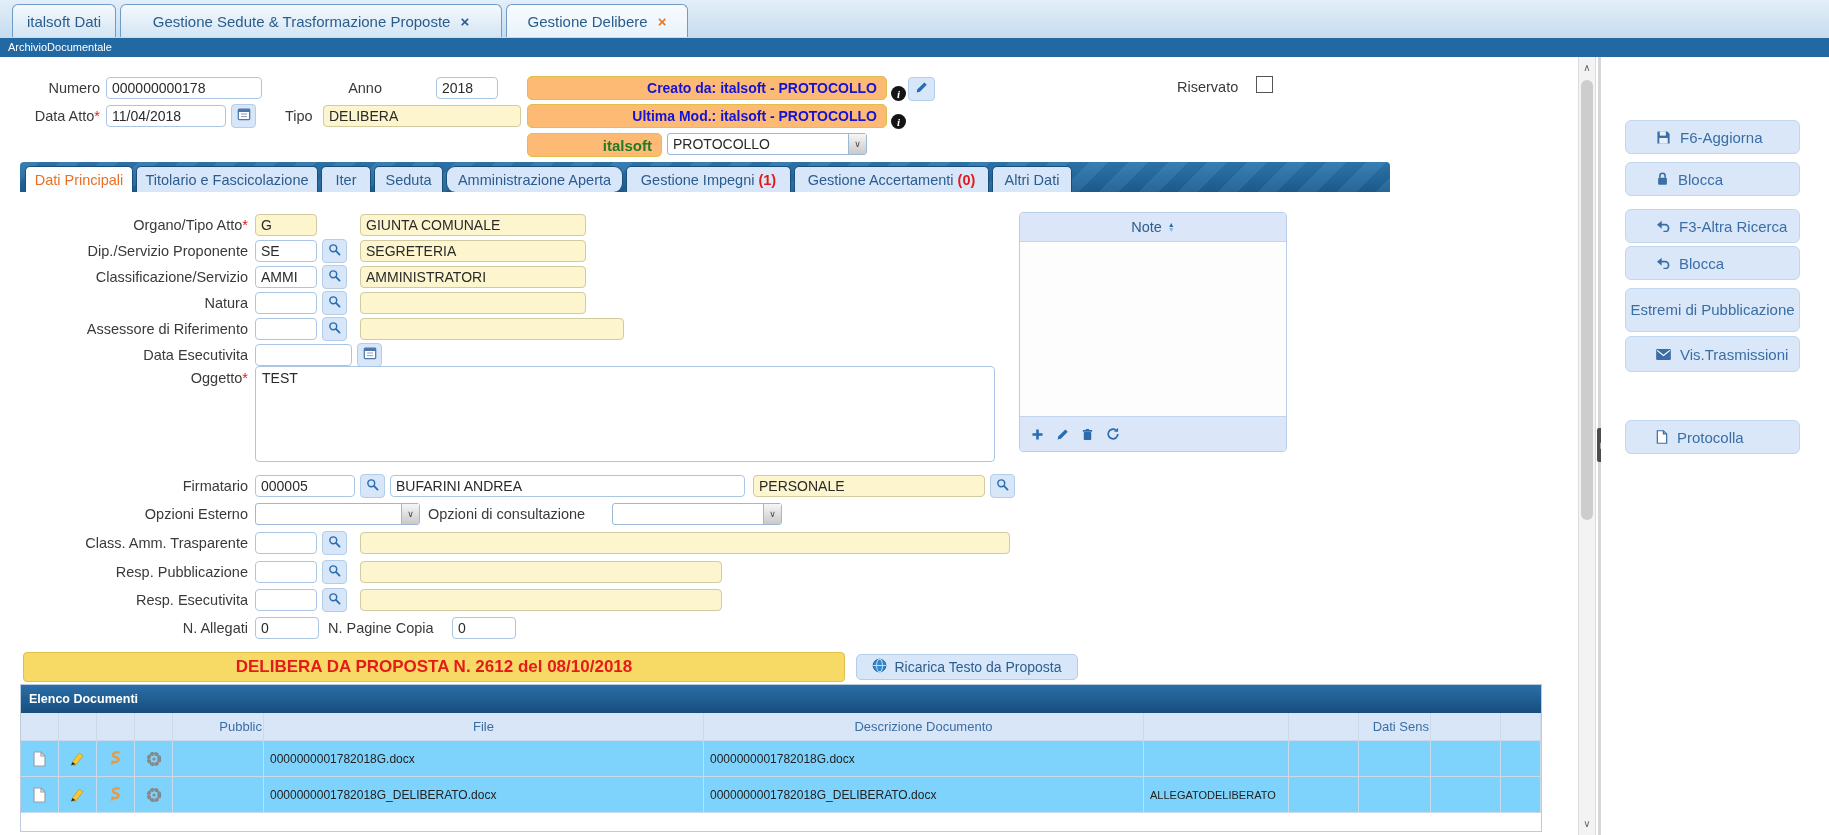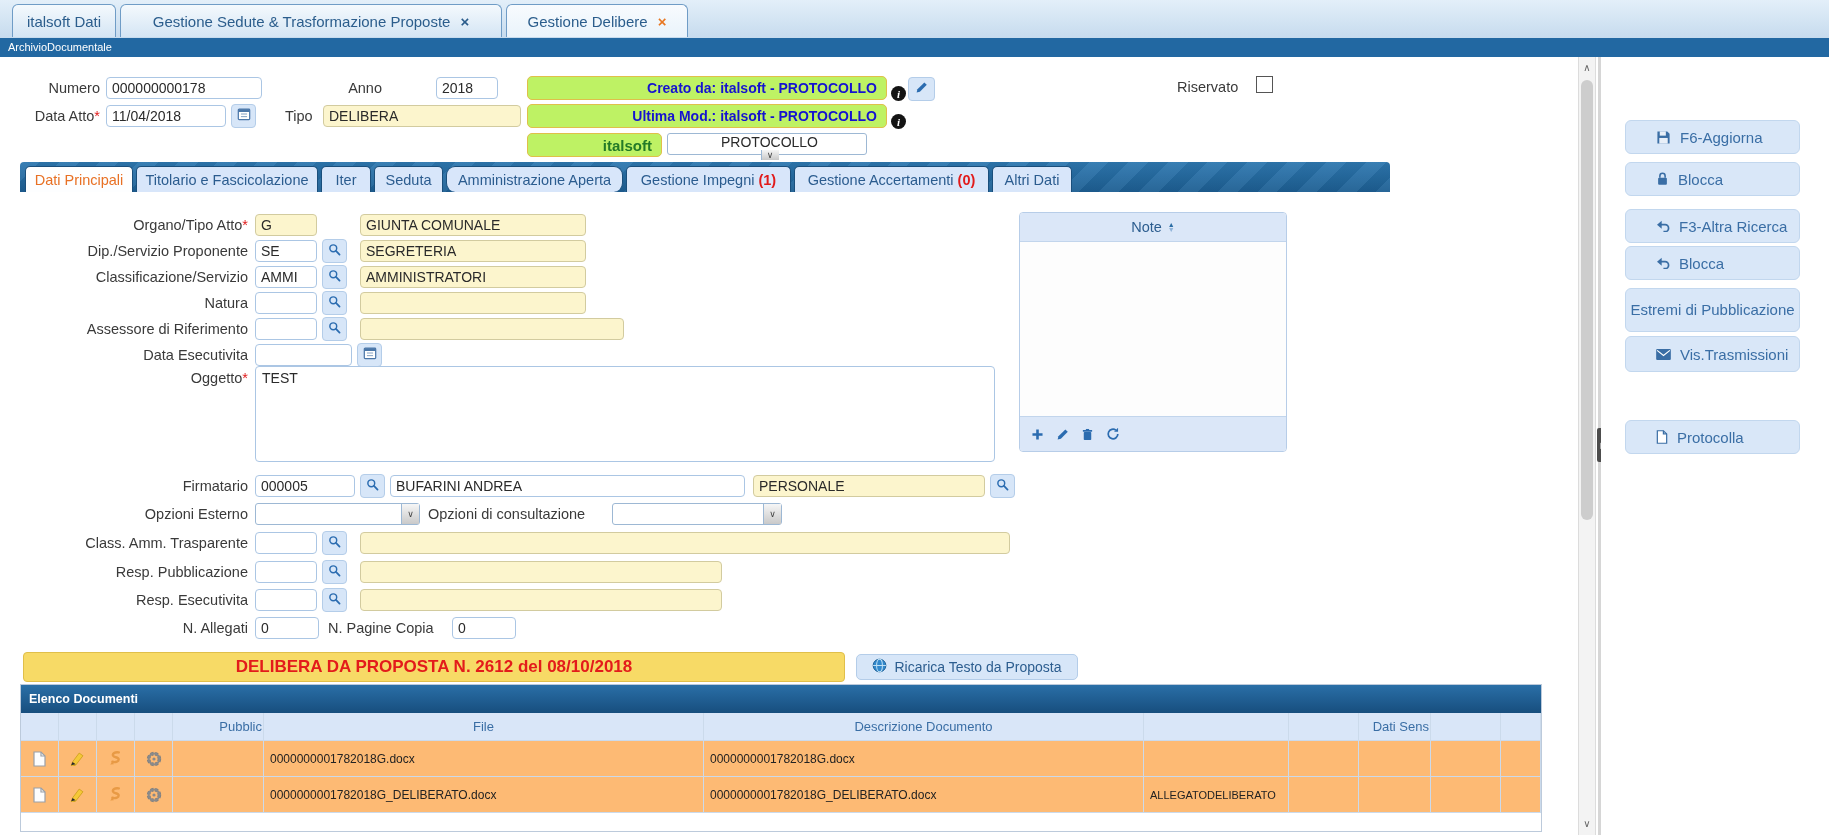--- a/index.html
+++ b/index.html
@@ -21,21 +21,21 @@
     color:#fff;font-size:11px;line-height:19px;padding-left:8px;box-sizing:border-box;}
 
   
   .lbl{position:absolute;font-size:14.5px;color:#3a3a3a;text-align:right;white-space:nowrap;}
   .lbl .req{color:#e01b1b;}
   .inp{position:absolute;height:22px;border:1px solid #abc6e4;border-radius:4px;background:#fff;
     font-size:14px;color:#2a2a2a;padding:0 5px;box-sizing:border-box;outline:none;}
   .ylw{background:#fcf5cd;border-color:#d2cb9f;}
   .btnsq{position:absolute;width:25px;height:24px;background:#d7e6f8;border:1px solid #b4cde9;
     border-radius:4px;display:flex;align-items:center;justify-content:center;cursor:pointer;box-sizing:border-box;}
-  .banner{position:absolute;height:24px;background:#bef264;border:1px solid #e0bf4a;border-radius:5px;
+  .banner{position:absolute;height:24px;background:#fdba74;border:1px solid #e0bf4a;border-radius:5px;
     display:flex;align-items:center;justify-content:flex-end;padding-right:9px;box-sizing:border-box;
     font-weight:bold;font-size:14px;color:#1512d0;}
   .info{position:absolute;width:15px;height:15px;border-radius:50%;background:#141414;color:#fff;
     font-family:"Liberation Serif",serif;font-style:italic;font-weight:bold;font-size:11px;
     display:flex;align-items:center;justify-content:center;cursor:pointer;}
   .selectbox{position:absolute;height:22px;background:#fff;border:1px solid #9db8d4;border-radius:3px;
     box-sizing:border-box;display:flex;align-items:center;justify-content:space-between;
     padding-left:5px;font-size:14px;color:#2a2a2a;cursor:pointer;}
   .selectbox .arw{width:17px;height:100%;background:linear-gradient(#f6f6f6,#c9c9c9);
     border-left:1px solid #9db8d4;display:flex;align-items:center;justify-content:center;
@@ -71,21 +71,21 @@
   .ricarica{position:absolute;left:856px;top:654px;width:222px;height:26px;background:#d7e6f8;
     border:1px solid #b4cde9;border-radius:5px;display:flex;align-items:center;justify-content:center;
     gap:7px;font-size:14px;color:#2c5d8f;cursor:pointer;box-sizing:border-box;}
 
   
   .doc-panel{position:absolute;left:20px;top:684px;width:1520px;height:146px;border:1px solid #bccadb;
     box-sizing:content-box;background:#fff;}
   .doc-title{height:28px;background:linear-gradient(180deg,#2a6fa7,#174e7e);color:#fff;font-size:12.5px;
     font-weight:bold;display:flex;align-items:center;padding-left:8px;}
   .doc-headrow{display:flex;height:28px;}
-  .doc-row{display:flex;height:36px;background:#fdba74;}
+  .doc-row{display:flex;height:36px;background:#7dd3fc;}
   .dc{border-right:1px solid #cbdaeb;border-bottom:1px solid #cbdaeb;box-sizing:border-box;
     display:flex;align-items:center;justify-content:center;overflow:hidden;height:100%;flex-shrink:0;}
   .dh{background:#d9e6f8;color:#3a6ea5;font-size:13px;cursor:pointer;}
   .dh.clip{justify-content:flex-end;padding-right:1px;white-space:nowrap;}
   .tl{justify-content:flex-start;padding-left:6px;font-size:12px;color:#222;white-space:nowrap;}
 
   
   .sb{position:absolute;left:1578px;top:57px;width:18px;height:778px;background:#f3f3f3;
     border-left:1px solid #dcdcdc;border-right:1px solid #dcdcdc;box-sizing:border-box;}
   .sb .ar{position:absolute;left:0;width:16px;height:18px;display:flex;align-items:center;justify-content:center;
@@ -154,21 +154,21 @@
           </g>
         </svg></span>
   </div>
   <div class="lbl" style="left:285px;top:108px;width:34px;text-align:left;">Tipo</div>
   <input class="inp ylw" style="left: 323px; top: 105px; width: 198px;" value="DELIBERA">
 
   <div class="banner" style="left:527px;top:104px;width:360px;">Ultima Mod.: italsoft - PROTOCOLLO</div>
   <div class="info" style="left:891px;top:114px;">i</div>
 
   <div class="banner" style="left:527px;top:133px;width:135px;color:#237a28;font-size:15px;">italsoft</div>
-  <div class="selectbox" style="left:667px;top:133px;width:200px;flex-direction:column;">
+  <div class="selectbox" style="left:667px;top:133px;width:200px;">
     <span>PROTOCOLLO</span>
     <span class="arw">∨</span>
   </div>
 
   <div class="strip"></div>
   <div class="ntab active" style="left:25px;width:108px;">
       <span>Dati Principali</span>
     </div>
   <div class="ntab" style="left:136px;width:182px;">
       <span>Titolario e Fascicolazione</span>

